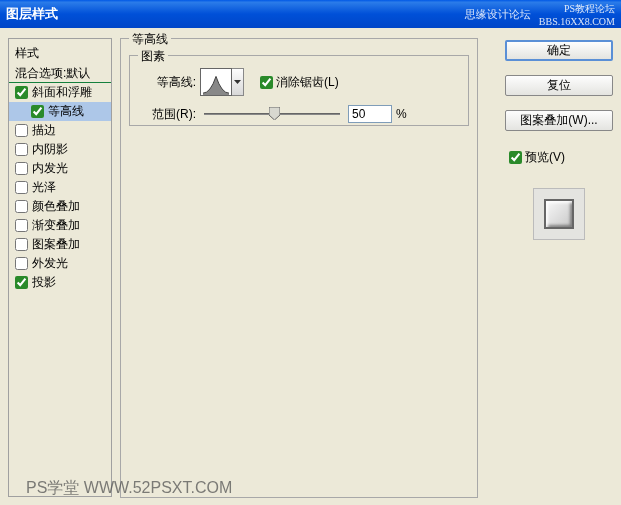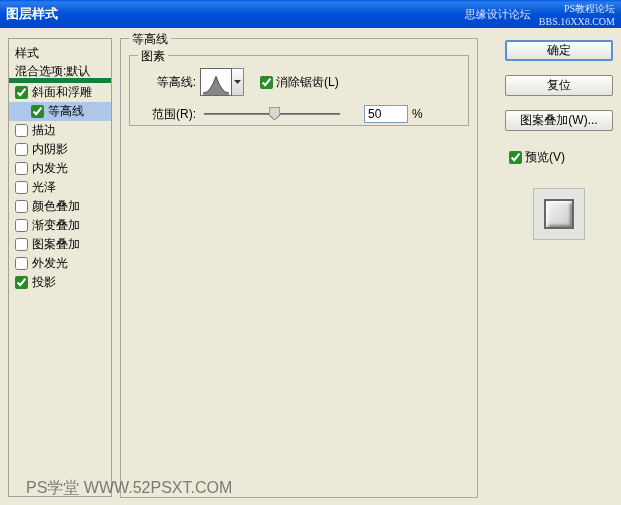--- a/index.html
+++ b/index.html
@@ -8,21 +8,21 @@
     .titlebar { height: 28px; background: linear-gradient(to bottom, #0058e6, #2b7ce9 8%, #0050d8 50%, #0046c8); color: #fff; display: flex; align-items: center; padding: 0 6px; font-size: 13px; font-weight: bold; justify-content: space-between; }
     .titlebar-right { display: flex; align-items: center; gap: 8px; font-size: 11px; font-weight: normal; }
     .watermark { opacity: 0.85; }
     .watermark2 { opacity: 0.85; font-size: 10px; }
     
     .content { display: flex; padding: 10px 8px 8px 8px; gap: 8px; height: calc(100% - 28px); position: relative; }
     
     .sidebar { width: 104px; background: #ece9d8; border: 1px solid #a0a0a0; padding: 2px 0 0 0; }
     .sidebar-header { font-size: 12px; padding: 4px 6px 2px 6px; }
     .sidebar-item { display: flex; align-items: center; padding: 2px 4px 2px 6px; height: 19px; cursor: pointer; }
-    .sidebar-item.blend { border-bottom: 5px solid #15803d; padding-left: 6px; }
+    .sidebar-item.blend { border-bottom: 1px solid #15803d; padding-left: 6px; }
     .sidebar-item.indent { padding-left: 22px; }
     .sidebar-item.selected { background: #adc7e8; }
     .sidebar-item input[type="checkbox"] { width: 13px; height: 13px; margin-right: 4px; }
     
     .main { flex: 1; position: relative; }
     .fieldset { position: absolute; border: 1px solid #a8a8a8; }
     .fieldset-outer { left: 0; top: 0; width: 358px; height: 460px; }
     .fieldset-inner { left: 8px; top: 16px; width: 340px; height: 71px; }
     .legend { position: absolute; top: -8px; left: 8px; background: #ece9d8; padding: 0 3px; font-size: 12px; }
     
@@ -37,21 +37,21 @@
     .dropdown-arrow svg { width: 7px; height: 4px; }
     
     .antialiased { display: flex; align-items: center; margin-left: 16px; }
     .antialiased input { width: 13px; height: 13px; margin-right: 3px; }
     
     .slider { width: 136px; height: 20px; position: relative; margin: 0 4px; }
     .slider-track { position: absolute; top: 9px; left: 0; right: 0; height: 2px; background: #888; border-top: 1px solid #666; }
     .slider-thumb { position: absolute; top: 3px; left: 65px; width: 11px; height: 13px; }
     .slider-thumb svg { width: 100%; height: 100%; }
     
-    .num-input { width: 44px; height: 18px; border: 1px solid #7f9db9; background: #fff; padding: 0 3px; font-size: 12px; margin-left: 20px; }
+    .num-input { width: 44px; height: 18px; border: 1px solid #7f9db9; background: #fff; padding: 0 3px; font-size: 12px; margin-left: 4px; }
     .unit { margin-left: 4px; }
     
     .right-pane { width: 108px; display: flex; flex-direction: column; gap: 14px; padding-top: 2px; }
     .btn { width: 100%; height: 21px; border: 1px solid #888; background: linear-gradient(#fdfdfd,#e4e4e0); font-size: 12px; cursor: pointer; border-radius: 2px; }
     .btn.primary { border: 2px solid #5a8fd6; }
     .preview-row { display: flex; align-items: center; margin-top: 4px; padding-left: 4px; }
     .preview-row input { width: 13px; height: 13px; margin-right: 3px; }
     .preview-swatch { width: 52px; height: 52px; margin: 8px auto 0 auto; background: #e4e4e0; display: flex; align-items: center; justify-content: center; border: 1px solid #bbb; }
     .swatch-inner { width: 30px; height: 30px; background: linear-gradient(135deg,#f8f8f8,#c8c8c8); border: 2px solid #666; box-shadow: inset 2px 2px 3px rgba(255,255,255,0.9), inset -2px -2px 3px rgba(0,0,0,0.4); }
     

